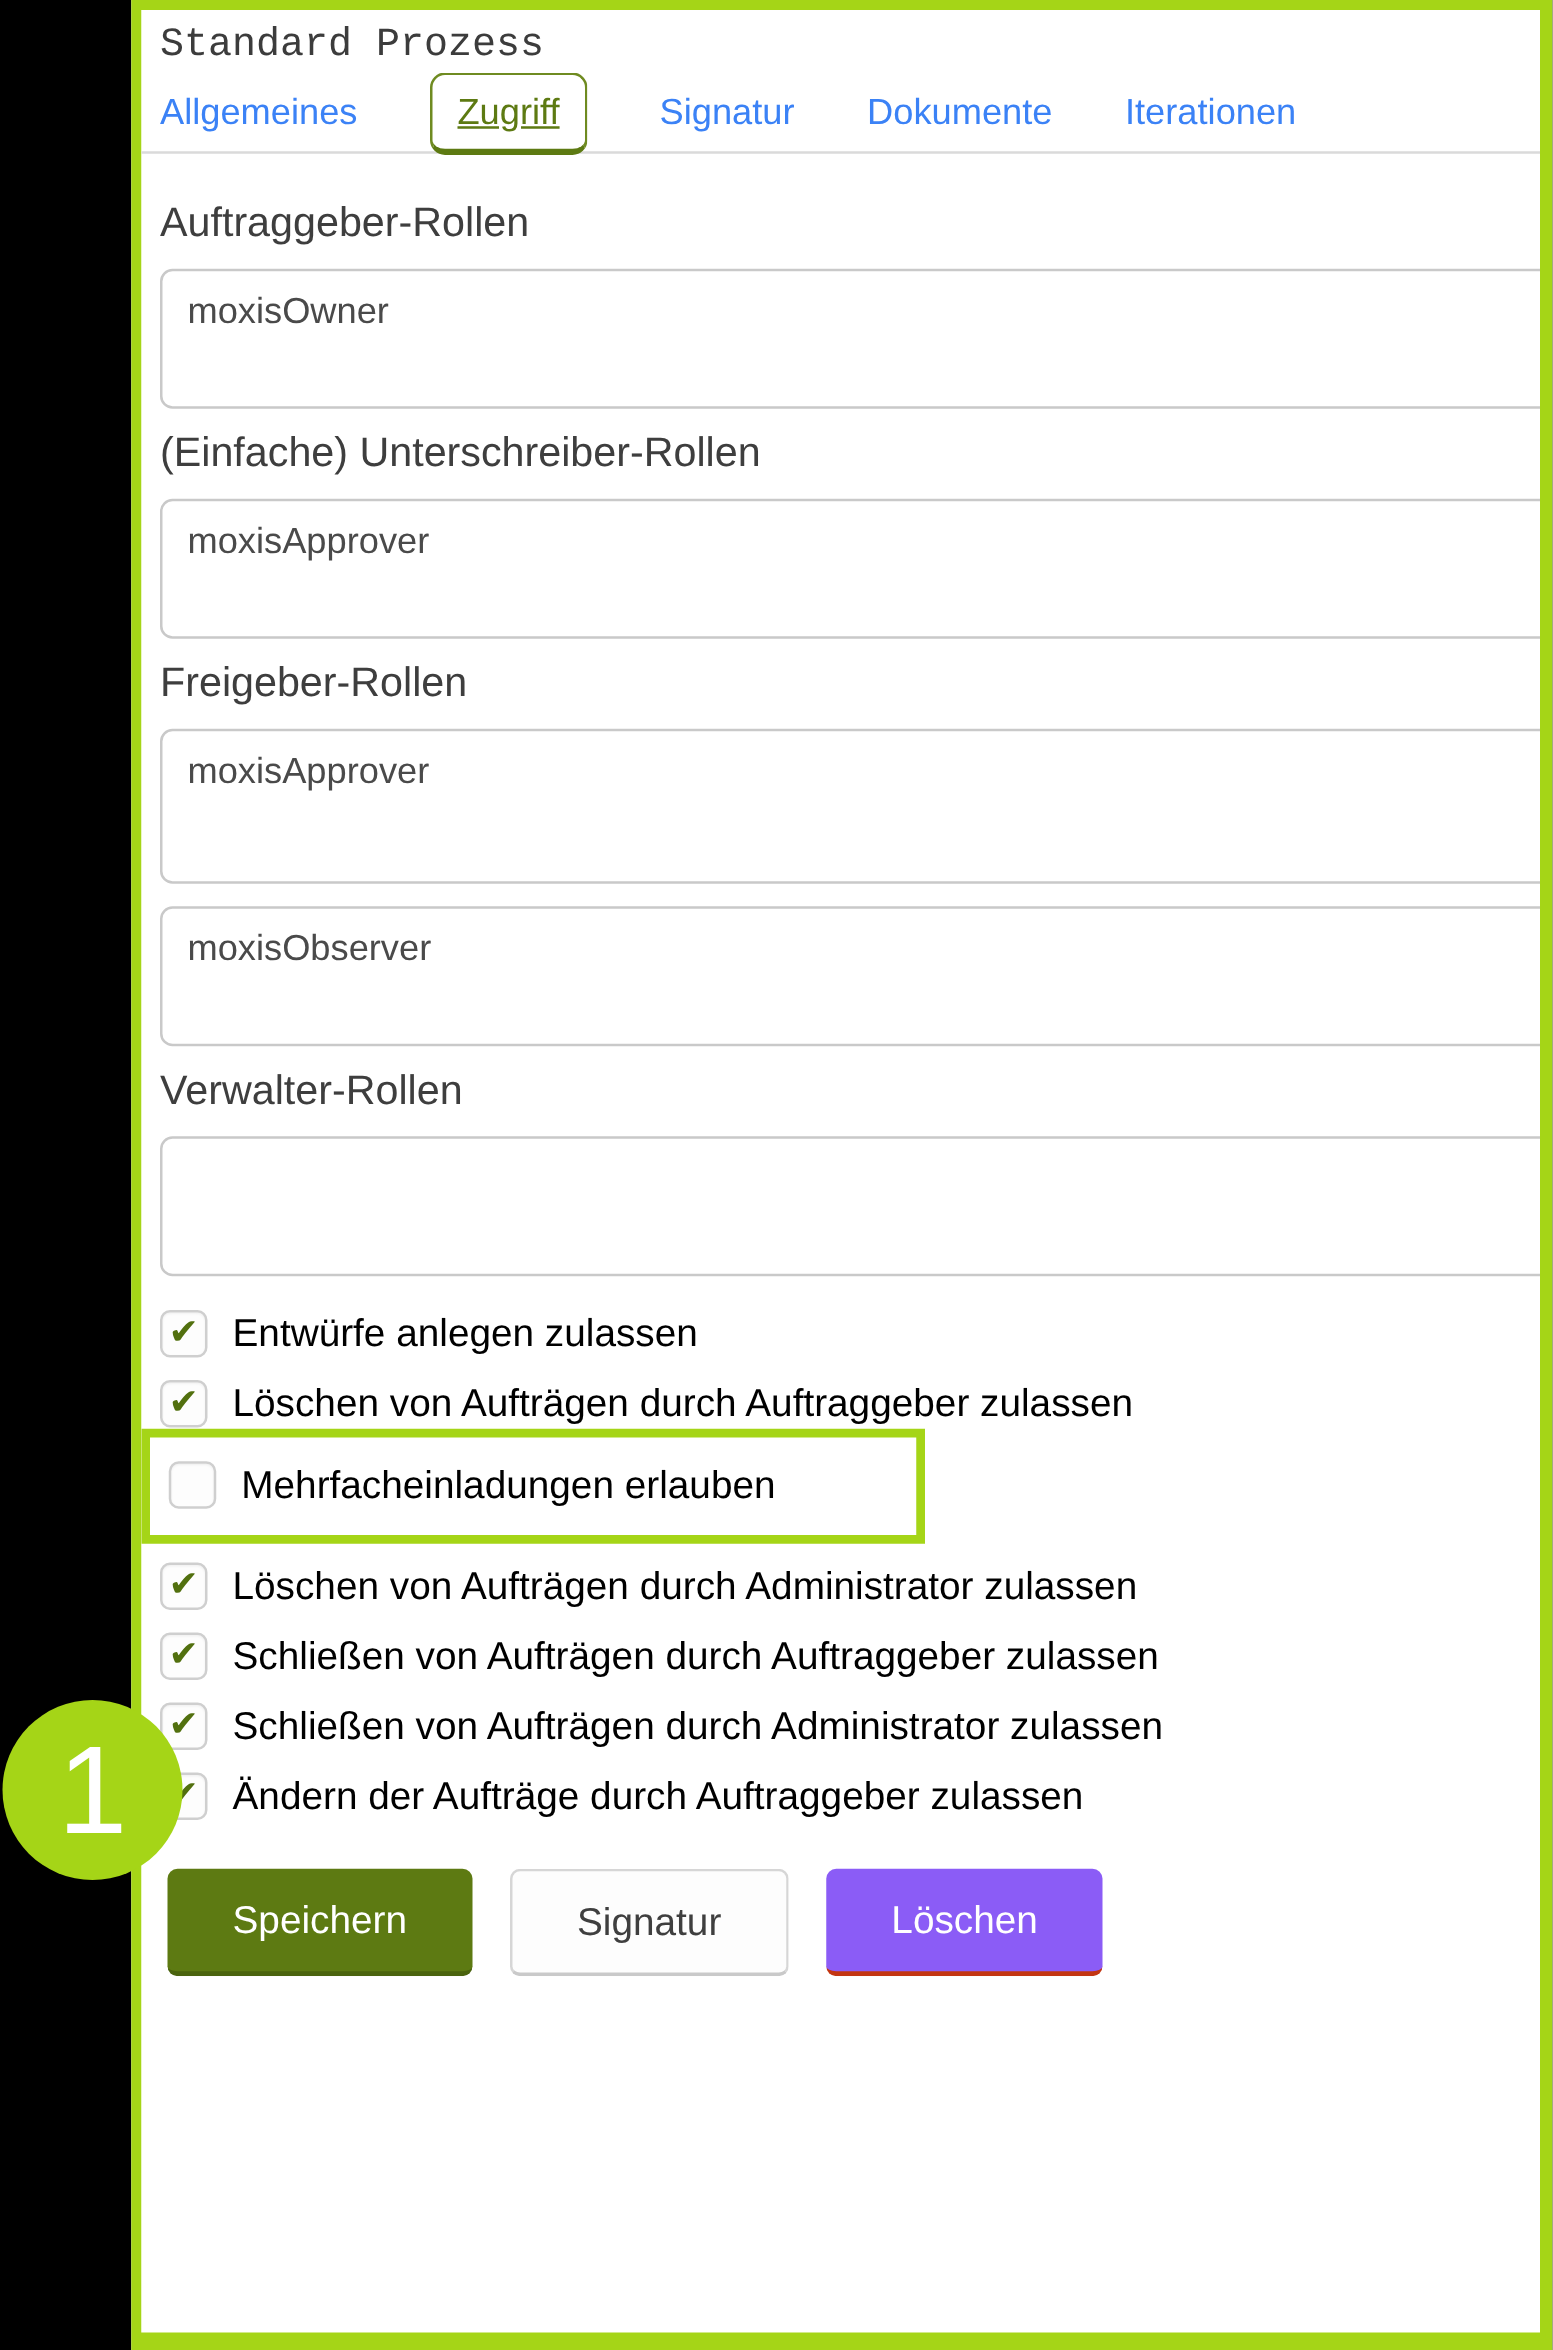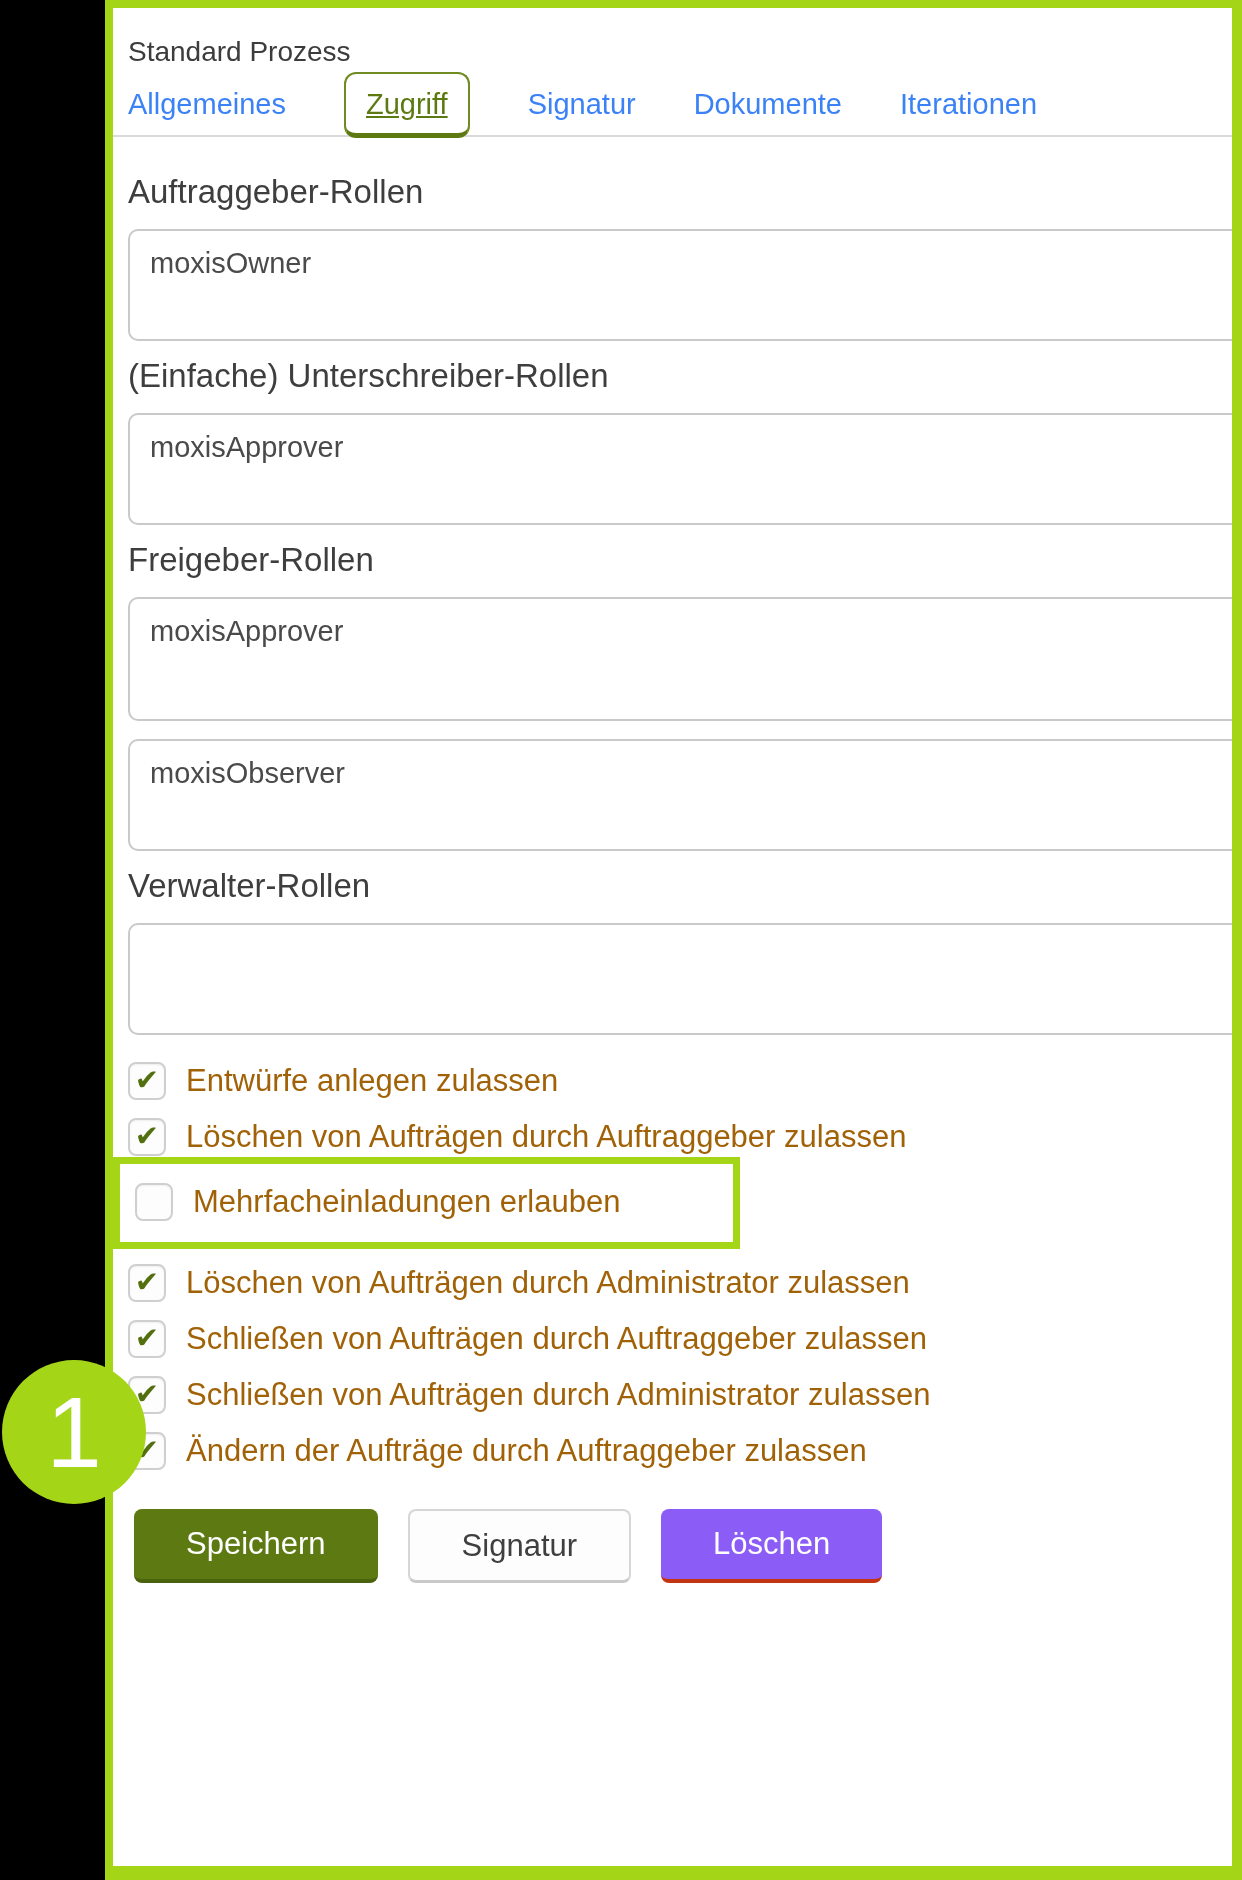--- a/index.html
+++ b/index.html
@@ -17,22 +17,22 @@
     box-sizing:border-box;
     background:#fff;
     border:8px solid #a5d517;
     border-right-width:10px;
     border-bottom-width:14px;
     overflow:hidden;
   }
   .content{padding:0 0 0 15px;}
 
   .page-title{
-    margin-top:28px;
-    font-size:28px;color:#3c3c3c;
+    margin-top:9px;
+    font-size:32px;color:#3c3c3c;font-family:Liberation Mono, monospace;
   }
 
   .tabs{
     margin-top:20px;
     display:flex;align-items:center;gap:58px;
   }
   .tab{
     font-size:29px;color:#3b82f6;cursor:pointer;white-space:nowrap;
   }
   .tab.active{
@@ -79,39 +79,39 @@
     border:2px solid #cfcfcf;border-radius:8px;
     background:#fdfdfd;
     box-shadow:inset 0 1px 2px rgba(0,0,0,.06);
     display:flex;align-items:center;justify-content:center;
     cursor:pointer;
   }
   .tick{
     font-size:29px;font-weight:bold;color:#52700f;
     margin-top:-3px;
   }
-  .check-label{font-size:31px;color:#a16207;}
+  .check-label{font-size:31px;color:#000000;}
 
   .highlight-box{
     position:relative;z-index:2;
     box-sizing:border-box;
     margin:-8px 0 6px -15px;
     width:627px;
     border:7px solid #a5d517;
     background:#fff;
     padding:10px 0 12px 15px;
   }
 
   .buttons{
     margin-top:30px;margin-left:6px;
     display:flex;align-items:center;gap:30px;
   }
   .btn{
     box-sizing:border-box;
-    height:74px;
+    height:86px;
     display:inline-flex;align-items:center;justify-content:center;
     padding:0 52px;
     font-size:31px;
     border-radius:8px;
     cursor:pointer;
     border:none;
     font-family:inherit;
   }
   .btn-save{
     background:#5d7a12;color:#fff;

